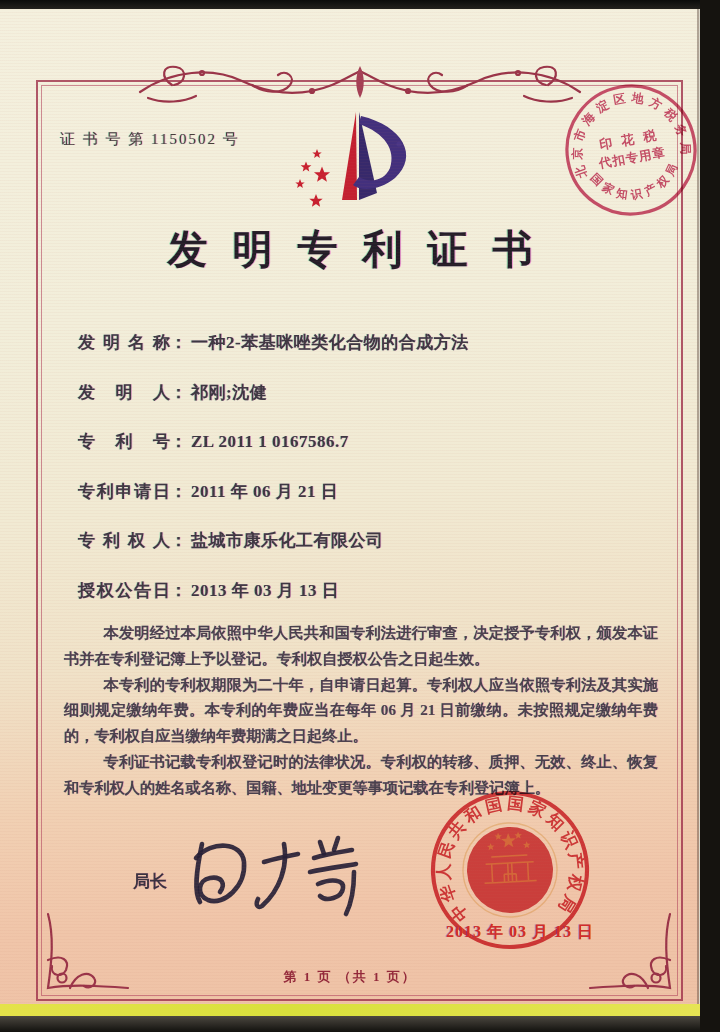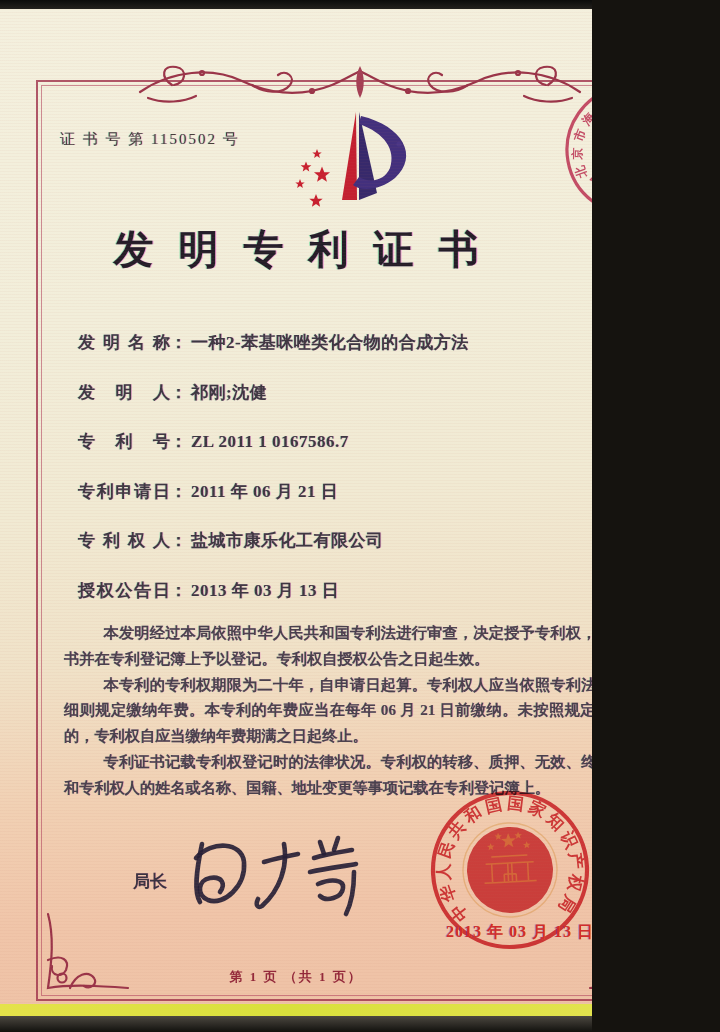--- a/index.html
+++ b/index.html
@@ -1,16 +1,16 @@
 <!DOCTYPE html>
 <html><head>
 <meta charset="utf-8">
 <style>
   html,body{margin:0;padding:0;background:#15130f;}
-  .page{position:relative;width:592px;height:1032px;overflow:hidden;
+  .page{position:relative;width:700px;height:1032px;overflow:hidden;
         font-family:"Liberation Serif","DejaVu Serif",serif;}
   .paper{position:absolute;inset:0;
     background:linear-gradient(175deg,#f4f0de 0%,#f2eeda 30%,#f1ead3 48%,#f0e2c8 62%,#f1d0b3 75%,#f0c5a9 86%,#eec1a5 100%);}
   .scanlines{position:absolute;inset:0;pointer-events:none;
     background:repeating-linear-gradient(180deg,rgba(190,115,95,.05) 0 1px,rgba(0,0,0,0) 1px 3px);}
   
   .frame{position:absolute;left:36px;top:80px;width:643px;height:917px;
     border:2px solid rgba(158,48,74,.8);}
   .frame::after{content:"";position:absolute;inset:3px;border:1px solid rgba(178,70,95,.6);}
   

